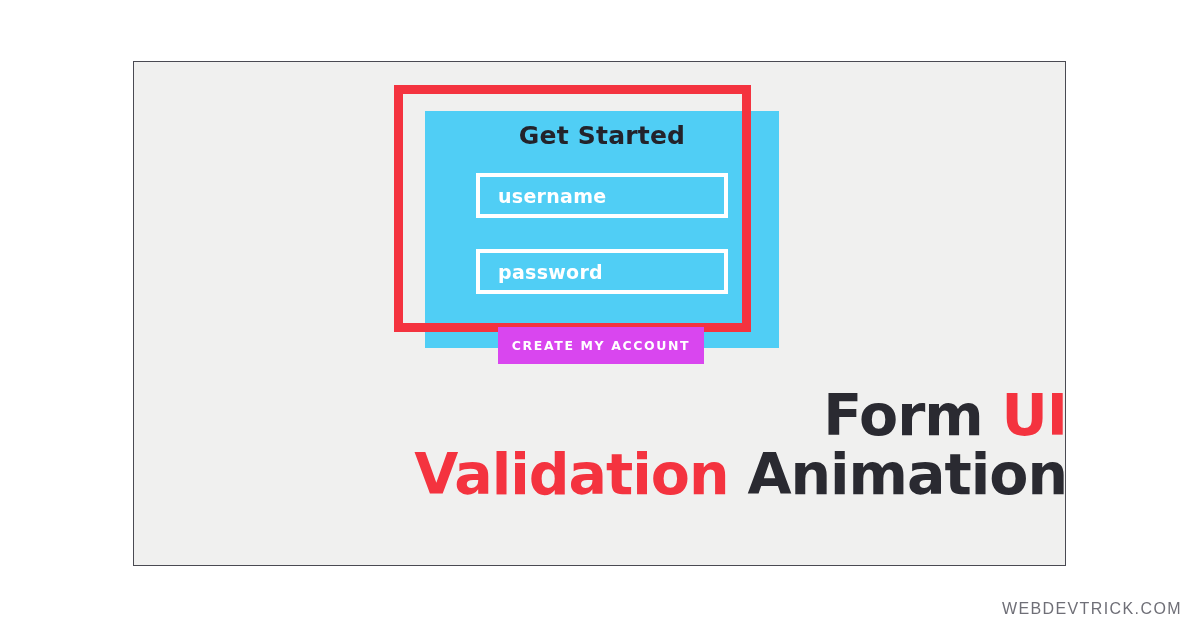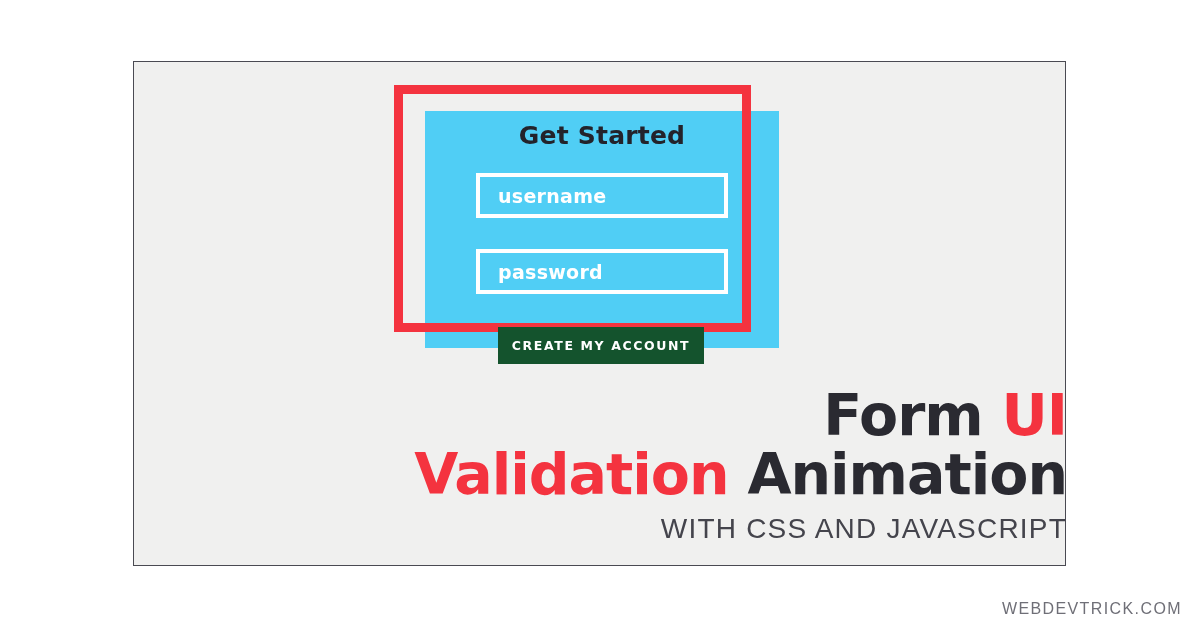--- a/index.html
+++ b/index.html
@@ -97,21 +97,21 @@
     font-family: "DejaVu Sans", sans-serif;
   }
 
   
   #submit-button {
     position: absolute;
     left: 364px;
     top: 265px;
     width: 206px;
     height: 37px;
-    background: #14532d;
+    background: #d946ef;
     z-index: 4;
     display: flex;
     align-items: center;
     justify-content: center;
   }
   #submit-button-label {
     color: #ffffff;
     font-size: 12.5px;
     font-weight: bold;
     letter-spacing: 1.6px;
@@ -199,19 +199,18 @@
   <div id="headline-block">
 
     <div class="headline-line" id="headline-line-1">
       <span class="tx-dark">Form</span><span>&nbsp;</span><span class="tx-red">UI</span>
     </div>
 
     <div class="headline-line" id="headline-line-2">
       <span class="tx-red">Validation</span><span>&nbsp;</span><span class="tx-dark">Animation</span>
     </div>
 
-    <div id="headline-subtitle">WITH CSS AND JAVASCRIPT</div>
 
   </div>
 
 </div>
 
 <div id="watermark">WEBDEVTRICK.COM</div>
 
 </body></html>

